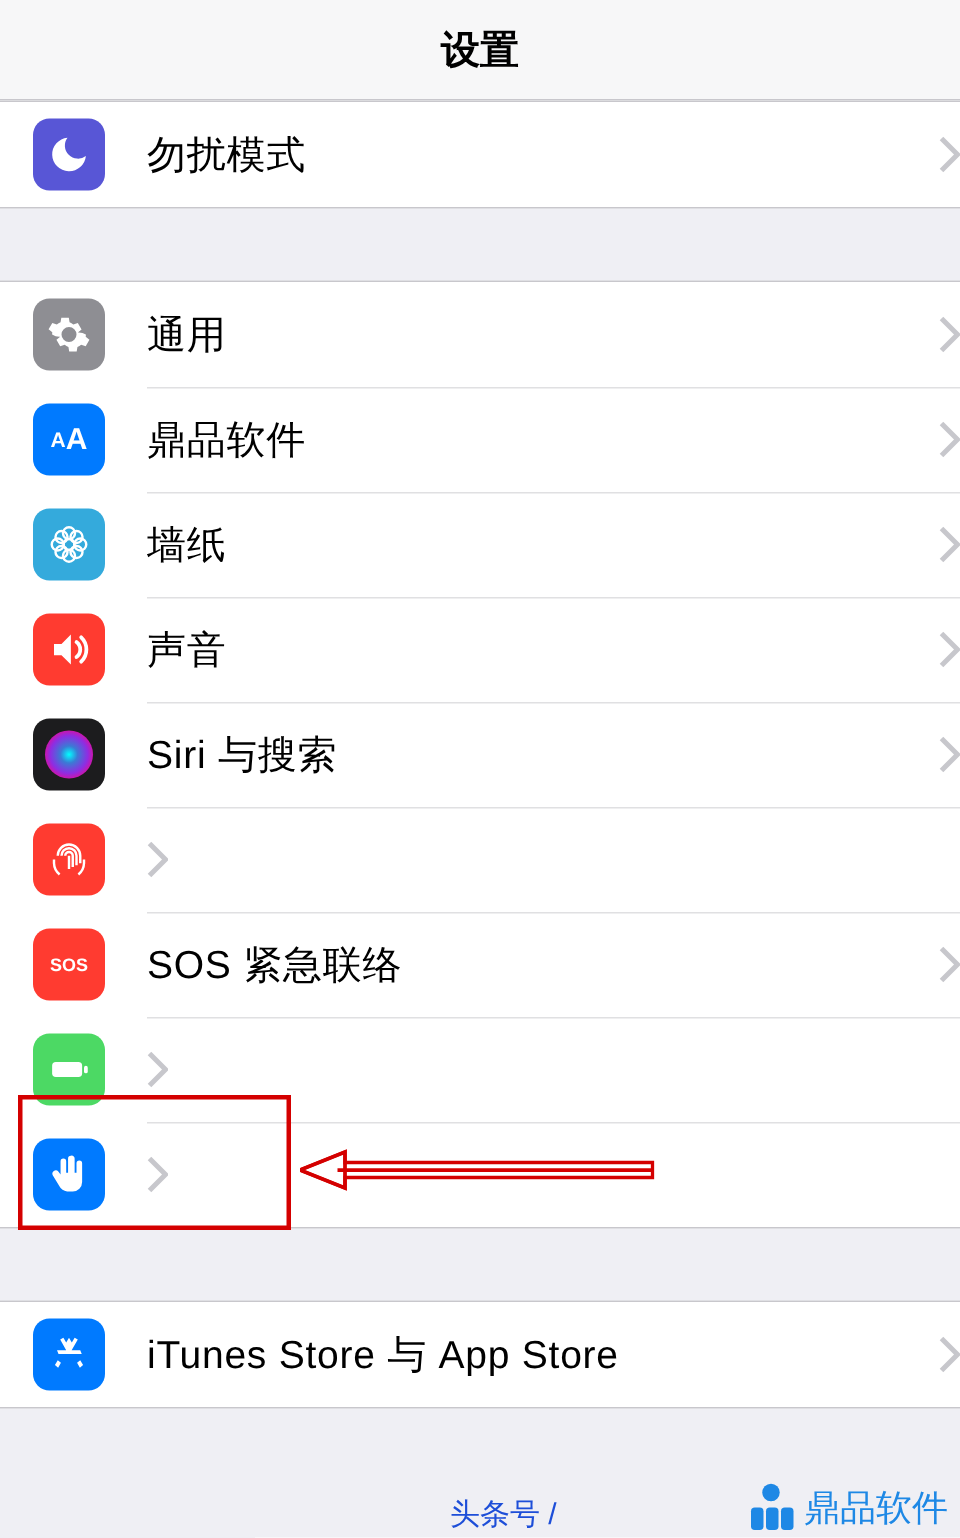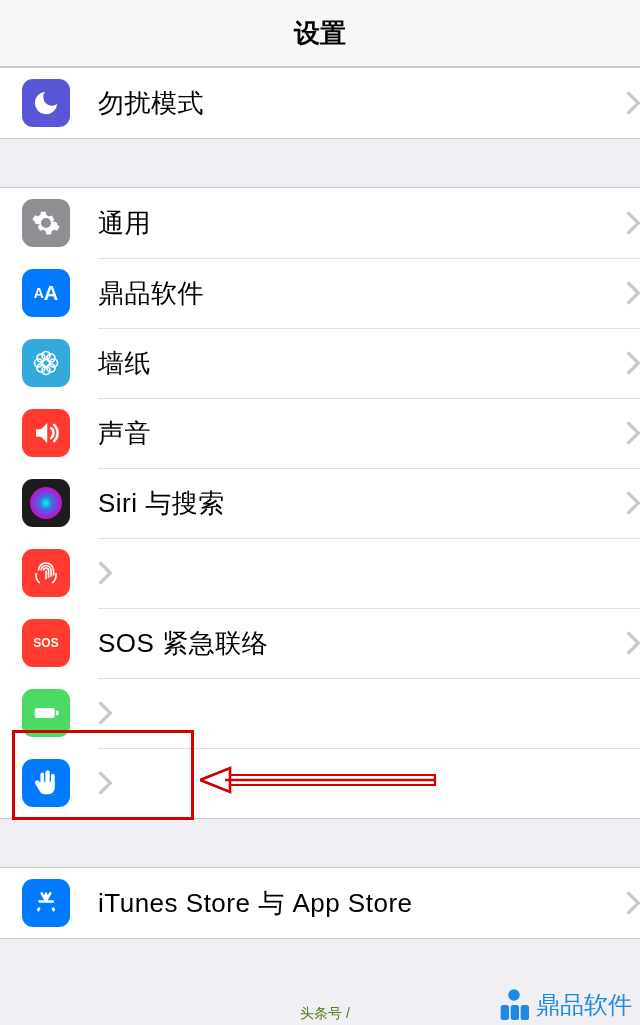--- a/index.html
+++ b/index.html
@@ -93,22 +93,22 @@
     position: absolute;
     left: 200px;
     top: 765px;
     pointer-events: none;
   }
 
   .watermark1 {
     position: absolute;
     bottom: 2px;
     left: 300px;
-    font-size: 14px;
-    color: #4d7c0f;
+    font-size: 20px;
+    color: #1d4ed8;
   }
   .watermark2 {
     position: absolute;
     bottom: 0;
     right: 8px;
     display: flex;
     align-items: center;
     gap: 2px;
   }
   .watermark2 .logo {

